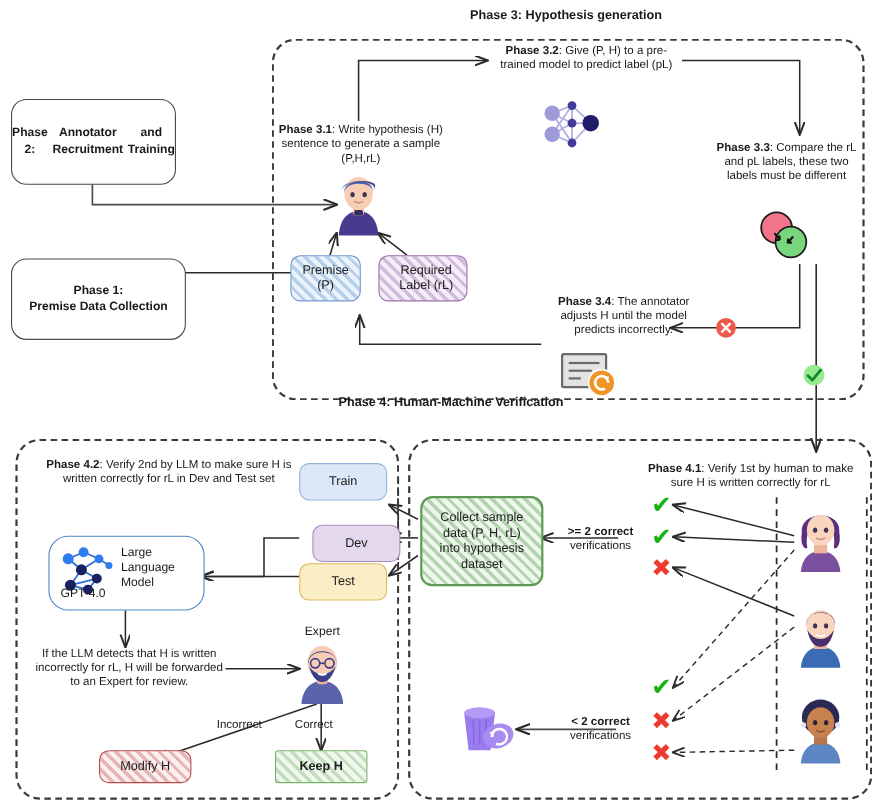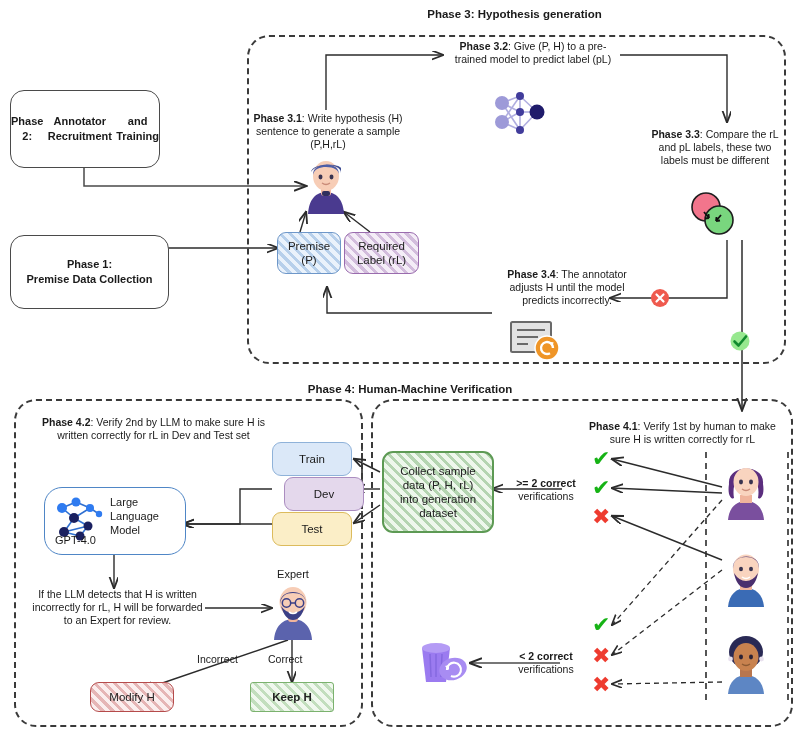--- a/index.html
+++ b/index.html
@@ -22,21 +22,21 @@
   .minibox{border-radius:9px;display:flex;align-items:center;justify-content:center;
            font-size:11.5px;line-height:14px;text-align:center;}
 
   .hatch-blue{
     background-color:#eaf2fb;
     background-image:repeating-linear-gradient(45deg,rgba(120,165,215,.45) 0 3px,rgba(255,255,255,0) 3px 7px);
     border:1.8px solid #6e97c9;color:#222;}
   .hatch-purple{
     background-color:#f4edf7;
     background-image:repeating-linear-gradient(45deg,rgba(160,115,180,.40) 0 3px,rgba(255,255,255,0) 3px 7px);
-    border:1.8px solid #9a6cae;color:#222;}
+    border:1.8px solid #9a6cae;color:#222;padding-left:6px;}
   .hatch-green{
     background-color:#eef7ec;
     background-image:repeating-linear-gradient(45deg,rgba(110,170,105,.45) 0 3px,rgba(255,255,255,0) 3px 7px);
     border:2px solid #5d9a54;color:#222;}
   .hatch-red{
     background-color:#fbeeee;
     background-image:repeating-linear-gradient(45deg,rgba(195,90,90,.38) 0 3px,rgba(255,255,255,0) 3px 7px);
     border:1.8px solid #b54b4b;color:#222;}
   .hatch-greenlite{
     background-color:#f0f8ee;
@@ -113,21 +113,21 @@
 
   <path d="M706,452 L706,702" fill="none" stroke="#2b2b2b" stroke-width="1.6" stroke-dasharray="6,5"></path>
   <path d="M788,452 L788,702" fill="none" stroke="#2b2b2b" stroke-width="1.6" stroke-dasharray="6,5"></path>
 
   <path d="M362,434 L362,546" fill="none" stroke="#2b2b2b" stroke-width="1.6" stroke-dasharray="6,5"></path>
 </svg>
 
 <div class="abs dbox" style="left:247px;top:35px;width:535px;height:325px;"></div>
 <div class="abs phase-title" style="left:347px;top:8px;width:335px;">Phase 3: Hypothesis generation</div>
 
-<div class="abs phase-title" style="left:250px;top:383px;width:320px;">Phase 4: Human-Machine Verification</div>
+<div class="abs phase-title" style="left:250px;top:360px;width:320px;">Phase 4: Human-Machine Verification</div>
 <div class="abs dbox" style="left:14px;top:399px;width:345px;height:324px;"></div>
 <div class="abs dbox" style="left:371px;top:399px;width:418px;height:324px;"></div>
 
 <div class="abs rbox" style="left:10px;top:90px;width:148px;height:76px;">
   <span>Phase 2:</span>
   <span>Annotator Recruitment</span>
   <span>and Training</span>
 </div>
 <div class="abs rbox" style="left:10px;top:219px;width:157px;height:72px;flex-direction:column;margin-top:16px;">
   <span>Phase 1:</span>
@@ -143,21 +143,21 @@
   <rect x="21" y="28" width="10" height="10" rx="3" fill="#f2b9a4"></rect>
   <ellipse cx="26" cy="18" rx="13" ry="15" fill="#f7cdb6"></ellipse>
   <path d="M13 17 C12 4 40 2 39 17 C39 12 34 9 26 9 C20 9 14 11 13 17 Z" fill="#4e5fa8"></path>
   <path d="M11 14 C12 5 41 4 41 15 L41 10 C38 5 16 5 11 14Z" fill="#3f4e94"></path>
   <ellipse cx="20.5" cy="19" rx="2" ry="2.4" fill="#3a3450"></ellipse>
   <ellipse cx="31.5" cy="19" rx="2" ry="2.4" fill="#3a3450"></ellipse>
   <path d="M22 25 q4 3 8 0" stroke="#c98b78" stroke-width="1.3" fill="none"></path>
   <rect x="22" y="33" width="8" height="5" rx="2" fill="#2f2f5e"></rect>
 </svg>
 
-<div class="abs minibox hatch-blue" style="left:277px;top:232px;width:62px;height:40px;flex-direction:column;">
+<div class="abs minibox hatch-blue" style="left:264px;top:232px;width:62px;height:40px;flex-direction:column;">
   <span>Premise</span>
   <span>(P)</span>
 </div>
 <div class="abs minibox hatch-purple" style="left:344px;top:232px;width:73px;height:40px;flex-direction:column;">
   <span>Required</span>
   <span>Label (rL)</span>
 </div>
 
 <div class="abs txt" style="left:447px;top:40px;width:172px;">
   <b>Phase 3.2</b><span>: Give (P, H) to a pre-trained model to predict label (pL)</span>
@@ -269,34 +269,34 @@
 <div class="abs" style="left:197px;top:653px;font-size:10.5px;">Incorrect</div>
 <div class="abs" style="left:268px;top:653px;font-size:10.5px;">Correct</div>
 
 <div class="abs minibox hatch-red" style="left:90px;top:682px;width:82px;height:28px;font-weight:normal;">
   <span>Modify H</span>
 </div>
 <div class="abs minibox hatch-greenlite" style="left:250px;top:682px;width:82px;height:28px;font-weight:bold;border-radius:3px;">
   <span>Keep H</span>
 </div>
 
-<div class="abs minibox fill-train" style="left:272px;top:442px;width:78px;height:32px;">
+<div class="abs minibox fill-train" style="left:272px;top:421px;width:78px;height:32px;">
   <span>Train</span>
 </div>
 <div class="abs minibox fill-dev" style="left:284px;top:477px;width:78px;height:32px;">
   <span>Dev</span>
 </div>
 <div class="abs minibox fill-test" style="left:272px;top:512px;width:78px;height:32px;">
   <span>Test</span>
 </div>
 
 <div class="abs minibox hatch-green" style="left:382px;top:451px;width:108px;height:78px;flex-direction:column;border-radius:11px;">
   <span>Collect sample</span>
   <span>data (P, H, rL)</span>
-  <span>into generation</span>
+  <span>into hypothesis</span>
   <span>dataset</span>
 </div>
 
 <div class="abs txt" style="left:580px;top:420px;width:205px;">
   <b>Phase 4.1</b><span>: Verify 1st by human to make sure H is written correctly for rL</span>
 </div>
 
 <div class="abs txt b" style="left:505px;top:477px;width:82px;">
   <div>&gt;= 2 correct</div>
   <div style="font-weight:normal">verifications</div>

